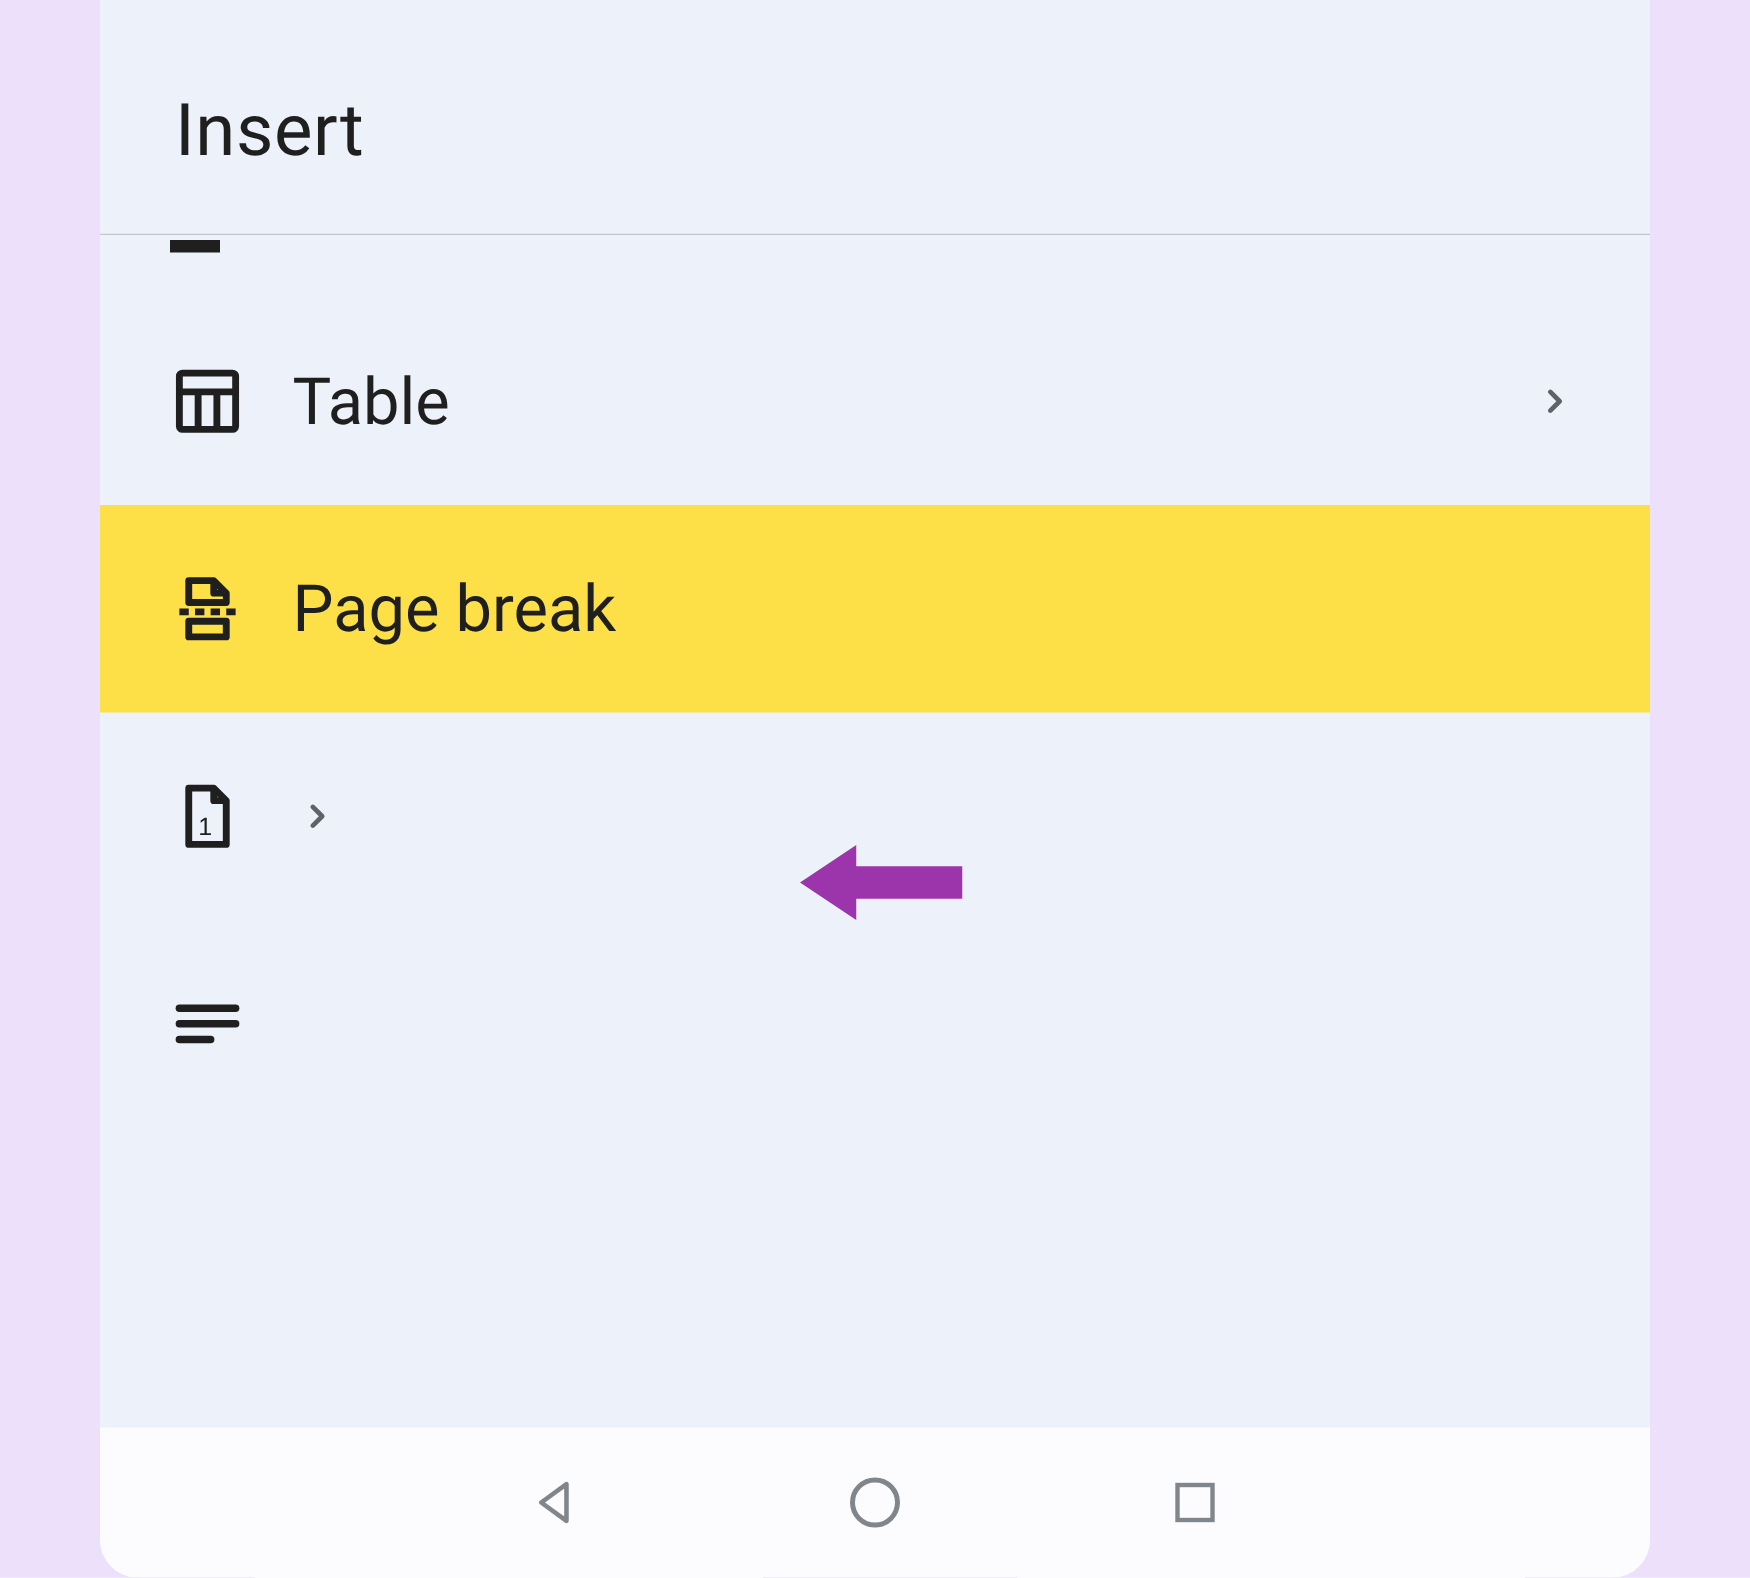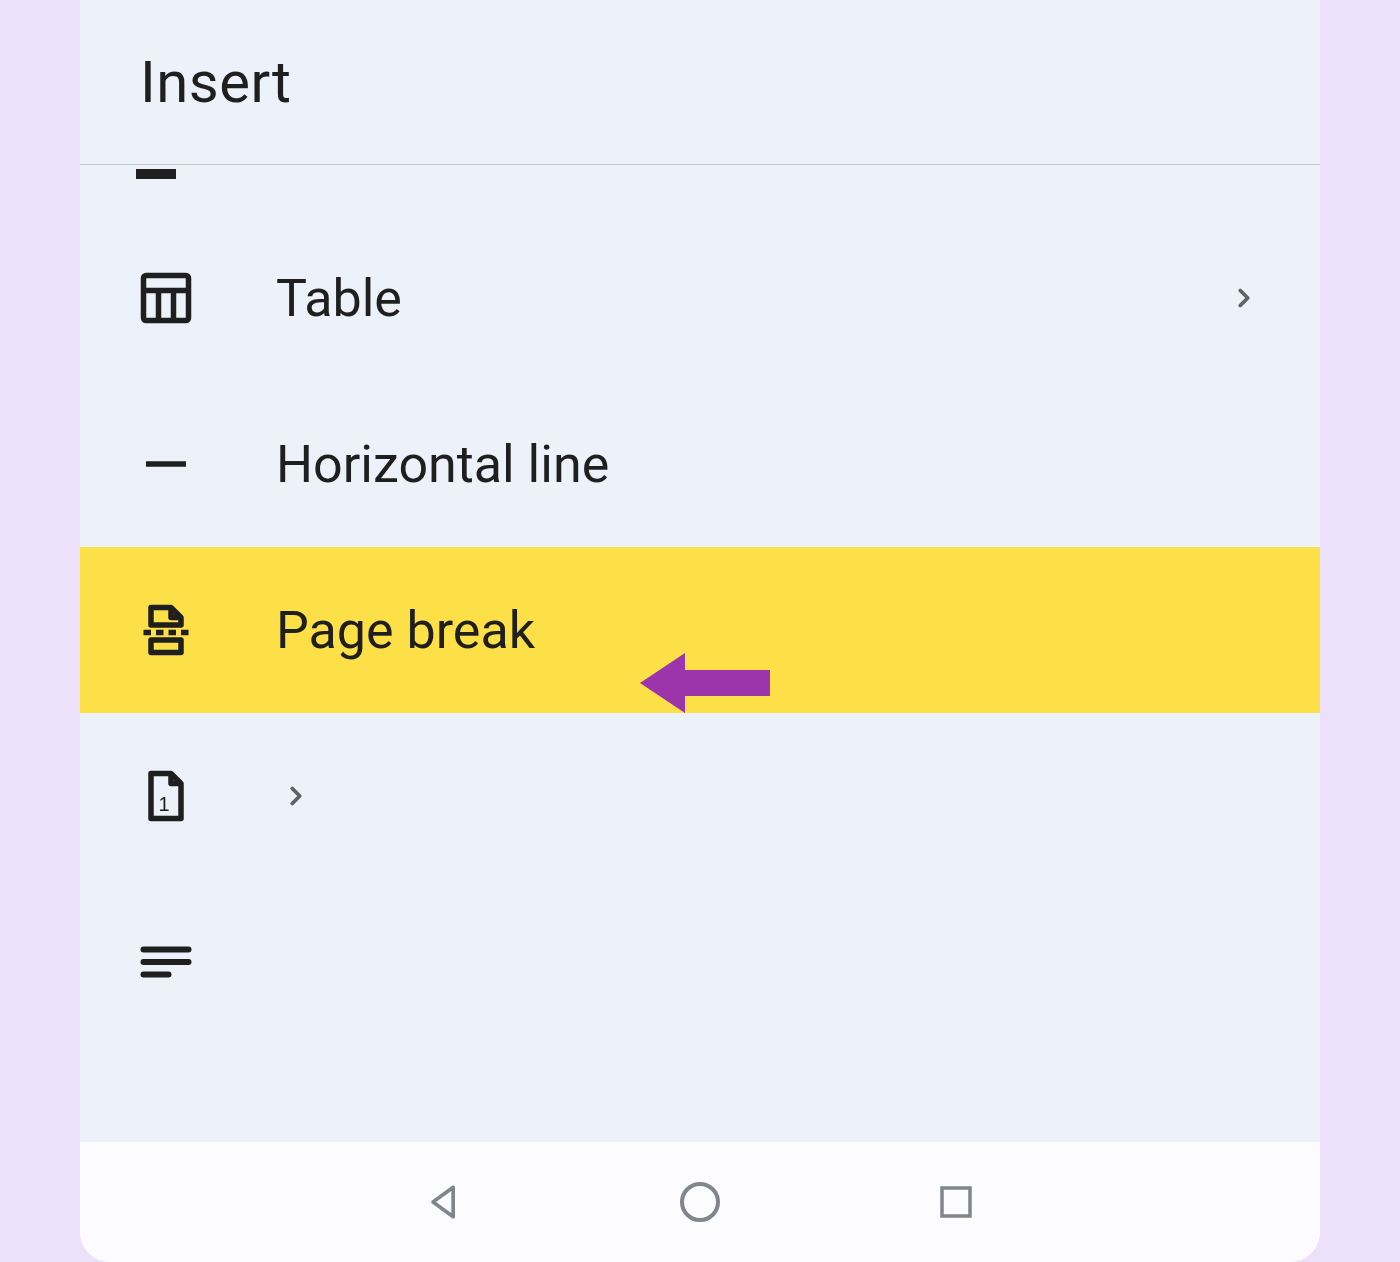--- a/index.html
+++ b/index.html
@@ -20,21 +20,21 @@
       width: 1240px;
       height: 1262px;
       background: #edf2fa;
       border-radius: 0 0 30px 30px;
       display: flex;
       flex-direction: column;
       overflow: hidden;
       position: relative;
     }
     .header {
-      padding: 48px 60px 48px 60px;
+      padding: 71px 60px 48px 60px;
       border-bottom: 1px solid #c4c7c9;
     }
     .header-title {
       font-size: 58px;
       font-weight: 400;
       color: #1f1f1f;
       letter-spacing: 0.5px;
     }
     .menu-list {
       flex: 1;
@@ -54,21 +54,20 @@
       height: 20px;
       display: flex;
       align-items: flex-end;
     }
     .menu-item {
       display: flex;
       align-items: center;
       height: 166px;
       padding: 0 56px;
       position: relative;
-      gap: 42px;
     }
     .menu-item.highlighted {
       background: #fde047;
     }
     .icon-slot {
       width: 98px;
       display: flex;
       align-items: center;
       justify-content: flex-start;
     }
@@ -138,28 +137,20 @@
         </svg>
       </div>
       <div class="menu-label">Table</div>
       <div class="chevron-slot">
         <svg width="30" height="46" viewBox="0 0 24 24" fill="none" stroke="#5f6368" stroke-width="3" stroke-linecap="round" stroke-linejoin="round">
           <polyline points="9 6 15 12 9 18"></polyline>
         </svg>
       </div>
     </div>
 
-    <div class="menu-item">
-      <div class="icon-slot">
-        <svg width="60" height="60" viewBox="0 0 24 24">
-          <line x1="4" y1="12" x2="20" y2="12" stroke="#1f1f1f" stroke-width="2.2"></line>
-        </svg>
-      </div>
-      <div class="menu-label">Horizontal line</div>
-    </div>
 
     <div class="menu-item highlighted">
       <div class="icon-slot">
         <svg width="60" height="60" viewBox="0 0 24 24" fill="none" stroke="#1f1f1f" stroke-width="2.2" stroke-linejoin="round">
           <path d="M6 3 L14 3 L18 7 L18 10 L6 10 Z"></path>
           <path d="M14 3 L14 7 L18 7"></path>
           <path d="M6 16 L18 16 L18 21 L6 21 Z"></path>
           <line x1="3" y1="13" x2="6" y2="13" stroke-dasharray="0"></line>
           <line x1="8" y1="13" x2="11" y2="13"></line>
           <line x1="13" y1="13" x2="16" y2="13"></line>

